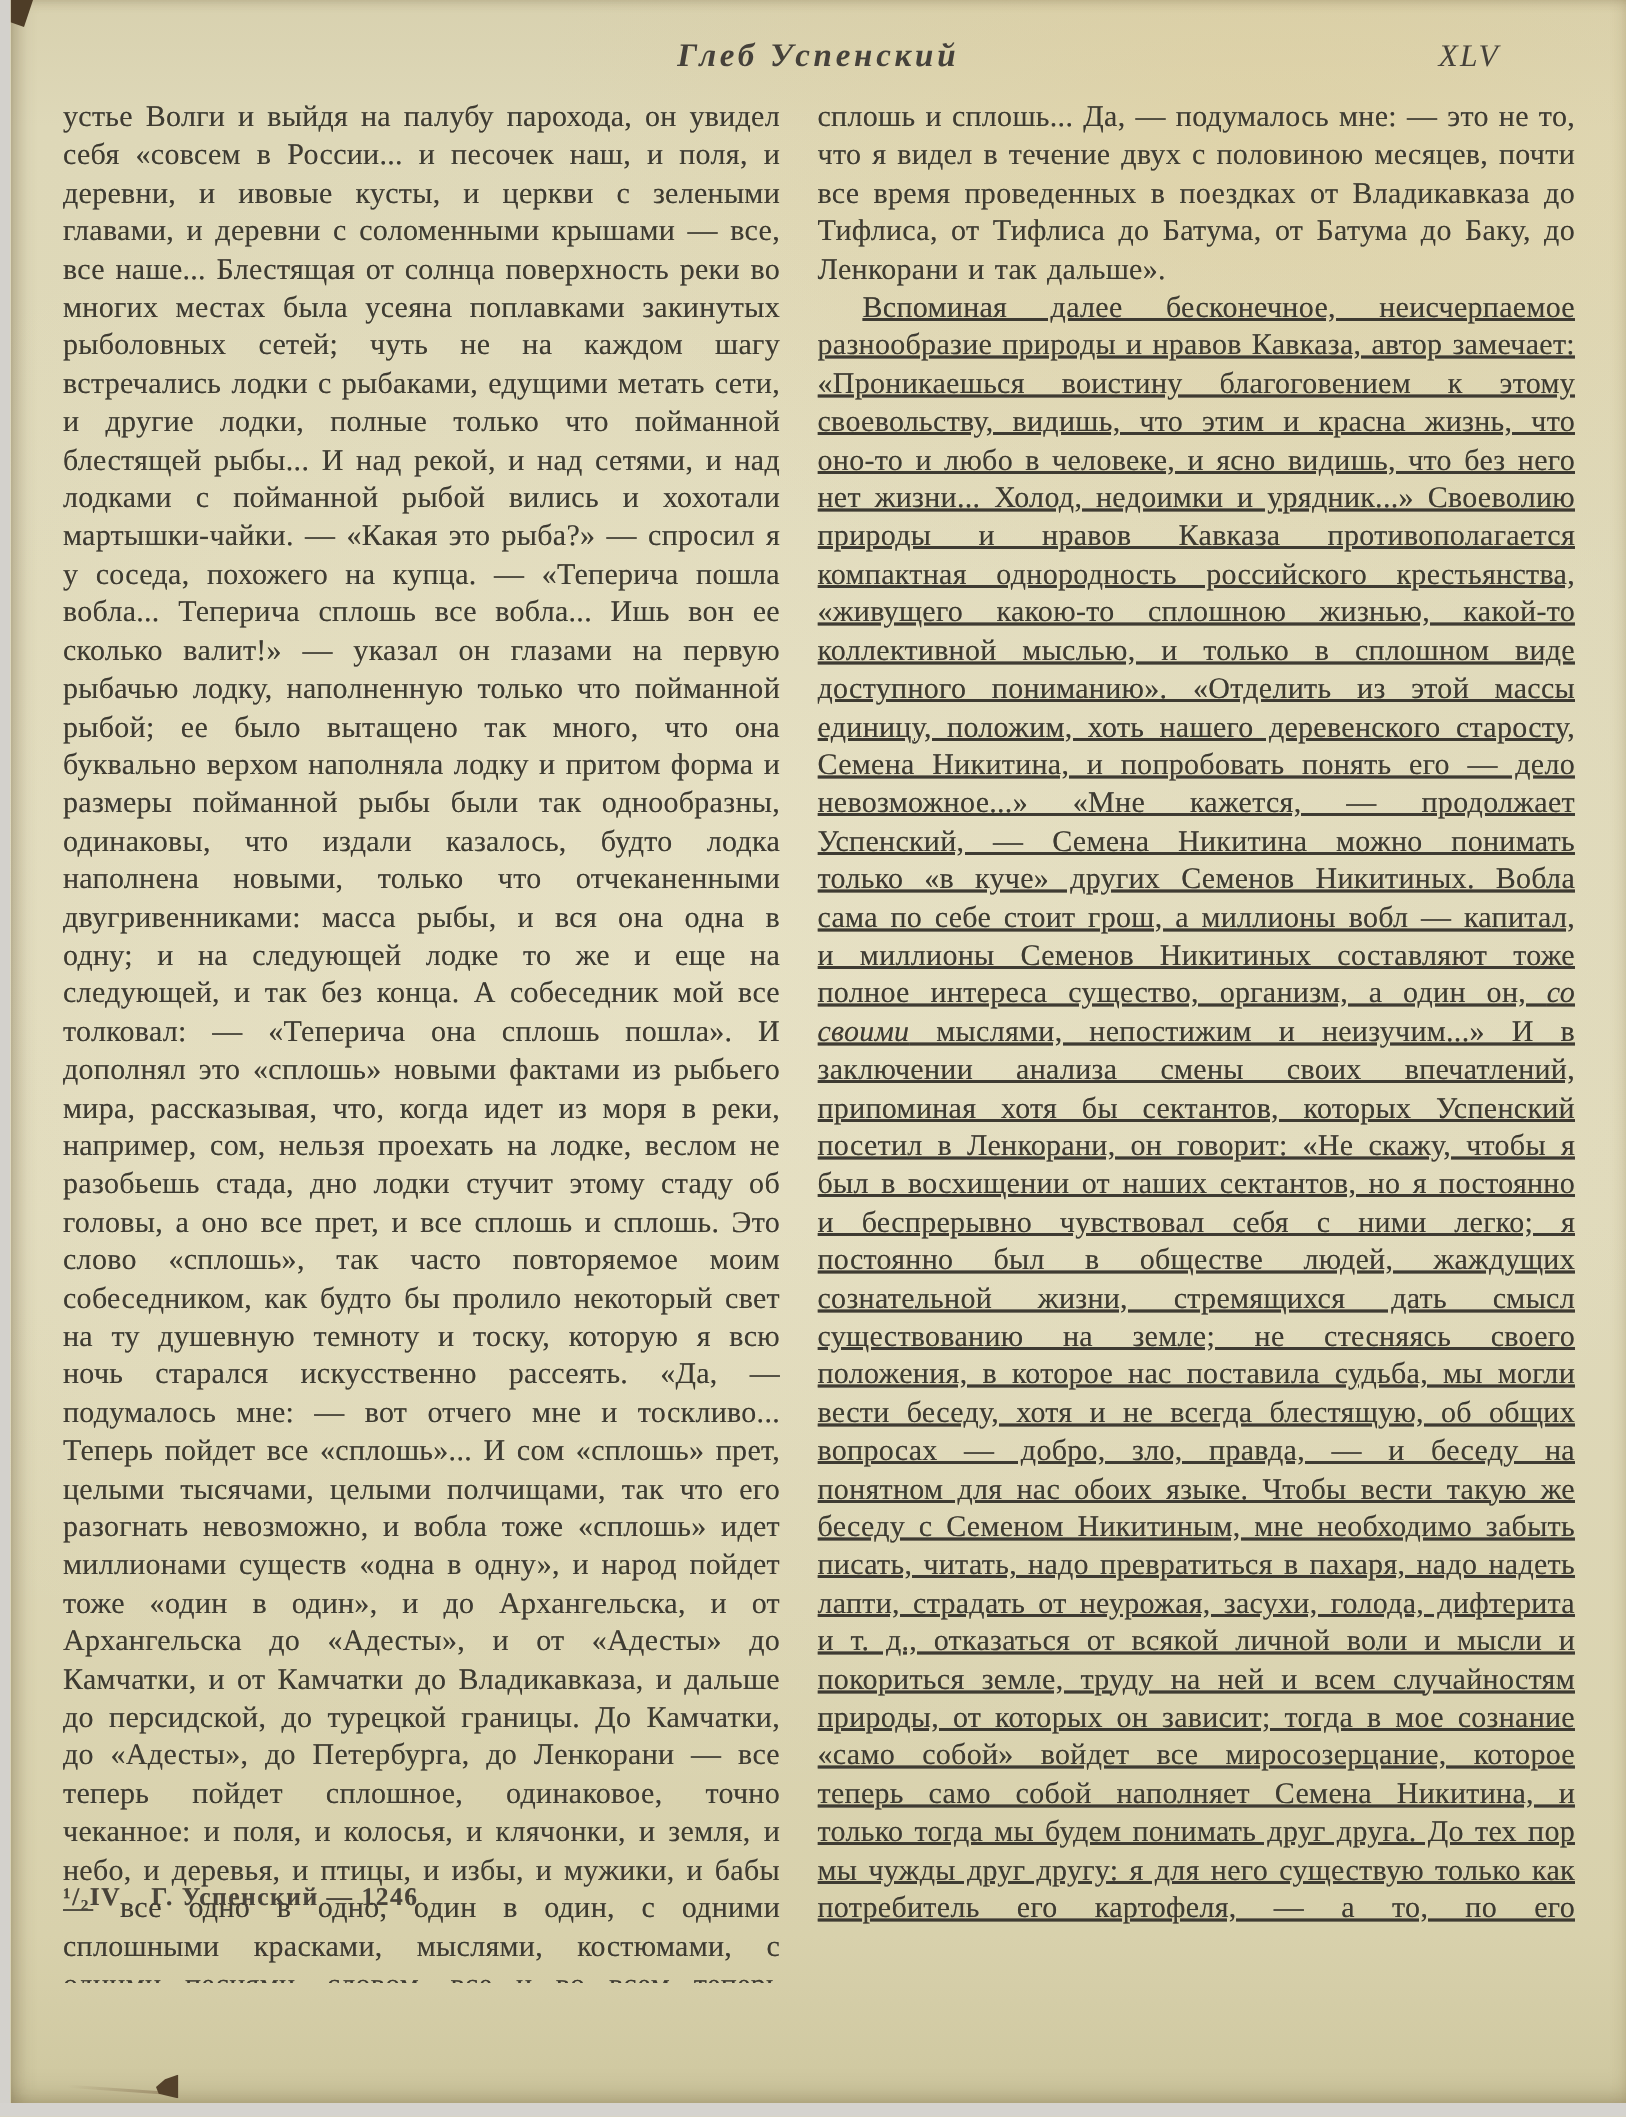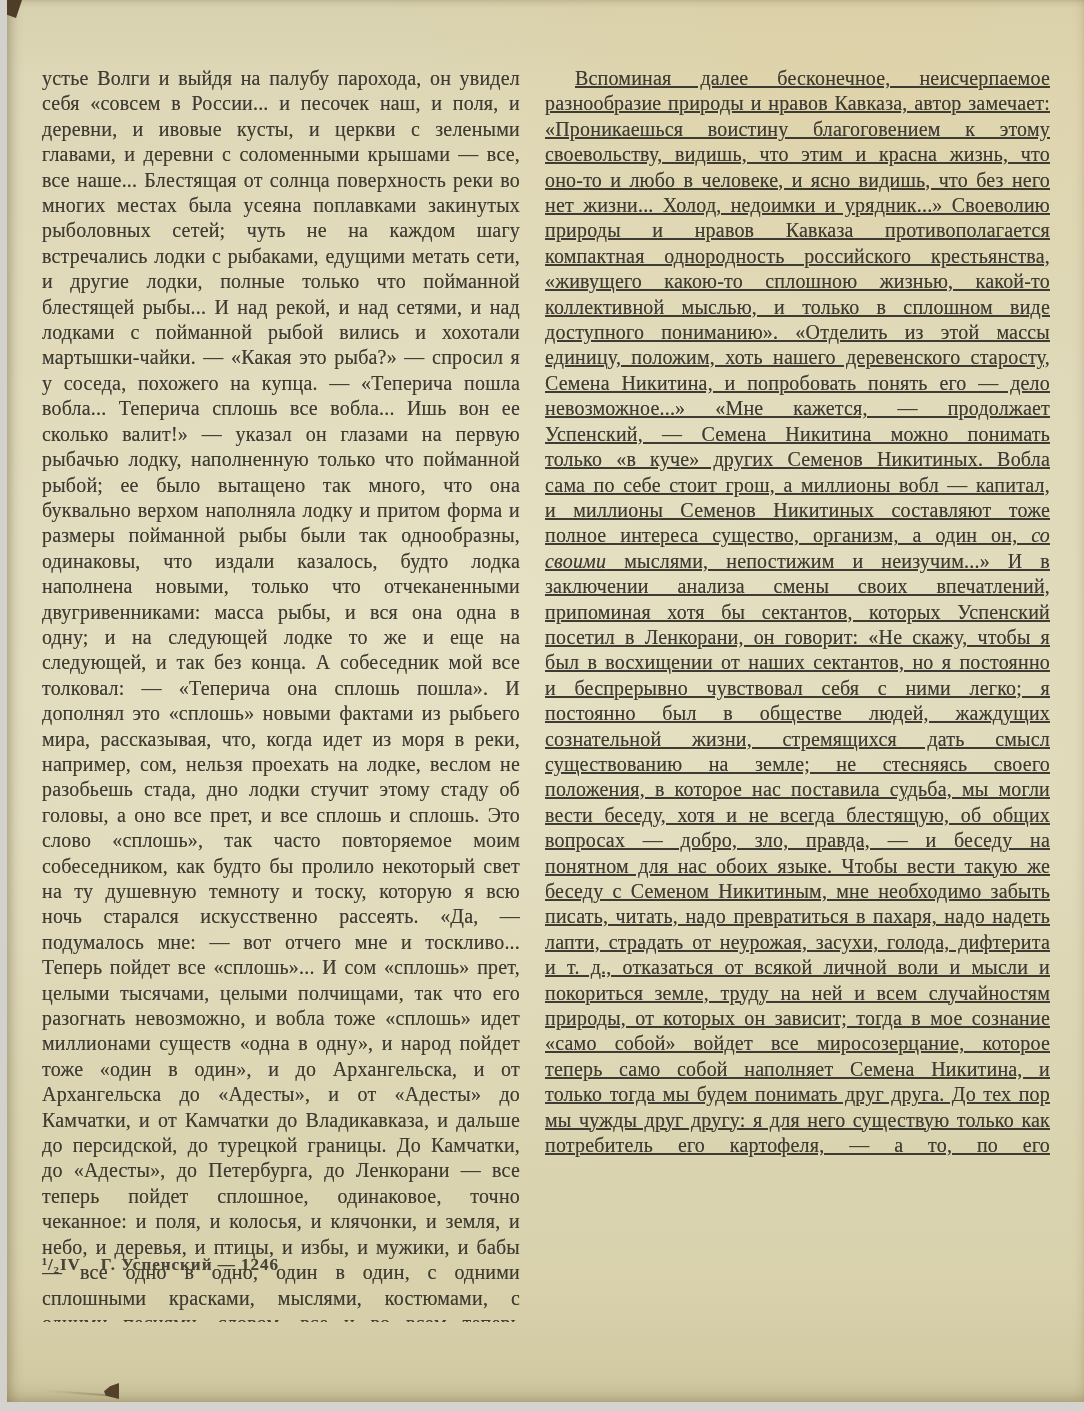--- a/index.html
+++ b/index.html
@@ -78,26 +78,31 @@
   .bottom-edge{
     position:absolute;left:0;top:1402px;width:1084px;height:9px;
     background:#d5d3cf;
   }
 </style>
 </head>
 <body>
 
 <div class="page">
 
+  <div class="header">
+    <div class="running-title">Глеб Успенский</div>
+    <div class="page-number">XLV</div>
+  </div>
 
   <div class="columns">
     <div class="col col-left">
       <p class="body fill-last">устье Волги и выйдя на палубу парохода, он увидел себя «совсем в России... и песочек наш, и поля, и деревни, и ивовые кусты, и церкви с зелеными главами, и деревни с соломенными крышами — все, все наше... Блестящая от солнца поверхность реки во многих местах была усеяна поплавками закинутых рыболовных сетей; чуть не на каждом шагу встречались лодки с рыбаками, едущими метать сети, и другие лодки, полные только что пойманной блестящей рыбы... И над рекой, и над сетями, и над лодками с пойманной рыбой вились и хохотали мартышки-чайки. — «Какая это рыба?» — спросил я у соседа, похожего на купца. — «Теперича пошла вобла... Теперича сплошь все вобла... Ишь вон ее сколько валит!» — указал он глазами на первую рыбачью лодку, наполненную только что пойманной рыбой; ее было вытащено так много, что она буквально верхом наполняла лодку и притом форма и размеры пойманной рыбы были так однообразны, одинаковы, что издали казалось, будто лодка наполнена новыми, только что отчеканенными двугривенниками: масса рыбы, и вся она одна в одну; и на следующей лодке то же и еще на следующей, и так без конца. А собеседник мой все толковал: — «Теперича она сплошь пошла». И дополнял это «сплошь» новыми фактами из рыбьего мира, рассказывая, что, когда идет из моря в реки, например, сом, нельзя проехать на лодке, веслом не разобьешь стада, дно лодки стучит этому стаду об головы, а оно все прет, и все сплошь и сплошь. Это слово «сплошь», так часто повторяемое моим собеседником, как будто бы пролило некоторый свет на ту душевную темноту и тоску, которую я всю ночь старался искусственно рассеять. «Да, — подумалось мне: — вот отчего мне и тоскливо... Теперь пойдет все «сплошь»... И сом «сплошь» прет, целыми тысячами, целыми полчищами, так что его разогнать невозможно, и вобла тоже «сплошь» идет миллионами существ «одна в одну», и народ пойдет тоже «один в один», и до Архангельска, и от Архангельска до «Адесты», и от «Адесты» до Камчатки, и от Камчатки до Владикавказа, и дальше до персидской, до турецкой границы. До Камчатки, до «Адесты», до Петербурга, до Ленкорани — все теперь пойдет сплошное, одинаковое, точно чеканное: и поля, и колосья, и клячонки, и земля, и небо, и деревья, и птицы, и избы, и мужики, и бабы — все одно в одно, один в один, с одними сплошными красками, мыслями, костюмами, с одними песнями, словом, все и во всем теперь пойдет «сплошь»,</p>
     </div>
     <div class="col col-right">
+      <p class="body">сплошь и сплошь... Да, — подумалось мне: — это не то, что я видел в течение двух с половиною месяцев, почти все время проведенных в поездках от Владикавказа до Тифлиса, от Тифлиса до Батума, от Батума до Баку, до Ленкорани и так дальше».</p>
       <p class="body indent fill-last"><span>Вспоминая далее бесконечное, неисчерпаемое разнообразие природы и нравов Кавказа, автор замечает: «Проникаешься воистину благоговением к этому своевольству, видишь, что этим и красна жизнь, что оно-то и любо в человеке, и ясно видишь, что без него нет жизни... Холод, недоимки и урядник...» Своеволию природы и нравов Кавказа противополагается компактная однородность российского крестьянства, «живущего какою-то сплошною жизнью, какой-то коллективной мыслью, и только в сплошном виде доступного пониманию». «Отделить из этой массы единицу, положим, хоть нашего деревенского старосту, Семена Никитина, и попробовать понять его — дело невозможное...» «Мне кажется, — продолжает Успенский, — Семена Никитина можно понимать только «в куче» других Семенов Никитиных. Вобла сама по себе стоит грош, а миллионы вобл — капитал, и миллионы Семенов Никитиных составляют тоже полное интереса существо, организм, а один он, </span><span class="italic-phrase">со своими</span><span> мыслями, непостижим и неизучим...» И в заключении анализа смены своих впечатлений, припоминая хотя бы сектантов, которых Успенский посетил в Ленкорани, он говорит: «Не скажу, чтобы я был в восхищении от наших сектантов, но я постоянно и беспрерывно чувствовал себя с ними легко; я постоянно был в обществе людей, жаждущих сознательной жизни, стремящихся дать смысл существованию на земле; не стесняясь своего положения, в которое нас поставила судьба, мы могли вести беседу, хотя и не всегда блестящую, об общих вопросах — добро, зло, правда, — и беседу на понятном для нас обоих языке. Чтобы вести такую же беседу с Семеном Никитиным, мне необходимо забыть писать, читать, надо превратиться в пахаря, надо надеть лапти, страдать от неурожая, засухи, голода, дифтерита и т. д., отказаться от всякой личной воли и мысли и покориться земле, труду на ней и всем случайностям природы, от которых он зависит; тогда в мое сознание «само собой» войдет все миросозерцание, которое теперь само собой наполняет Семена Никитина, и только тогда мы будем понимать друг друга. До тех пор мы чужды друг другу: я для него существую только как потребитель его картофеля, — а то, по его</span></p>
     </div>
   </div>
 
   <div class="signature">
     <span class="sig-mark">¹/₂IV</span><span class="sig-text">Г. Успенский — 1246</span>
   </div>
 
   <div class="corner-stain"></div>
   <div class="scratch-line"></div>

